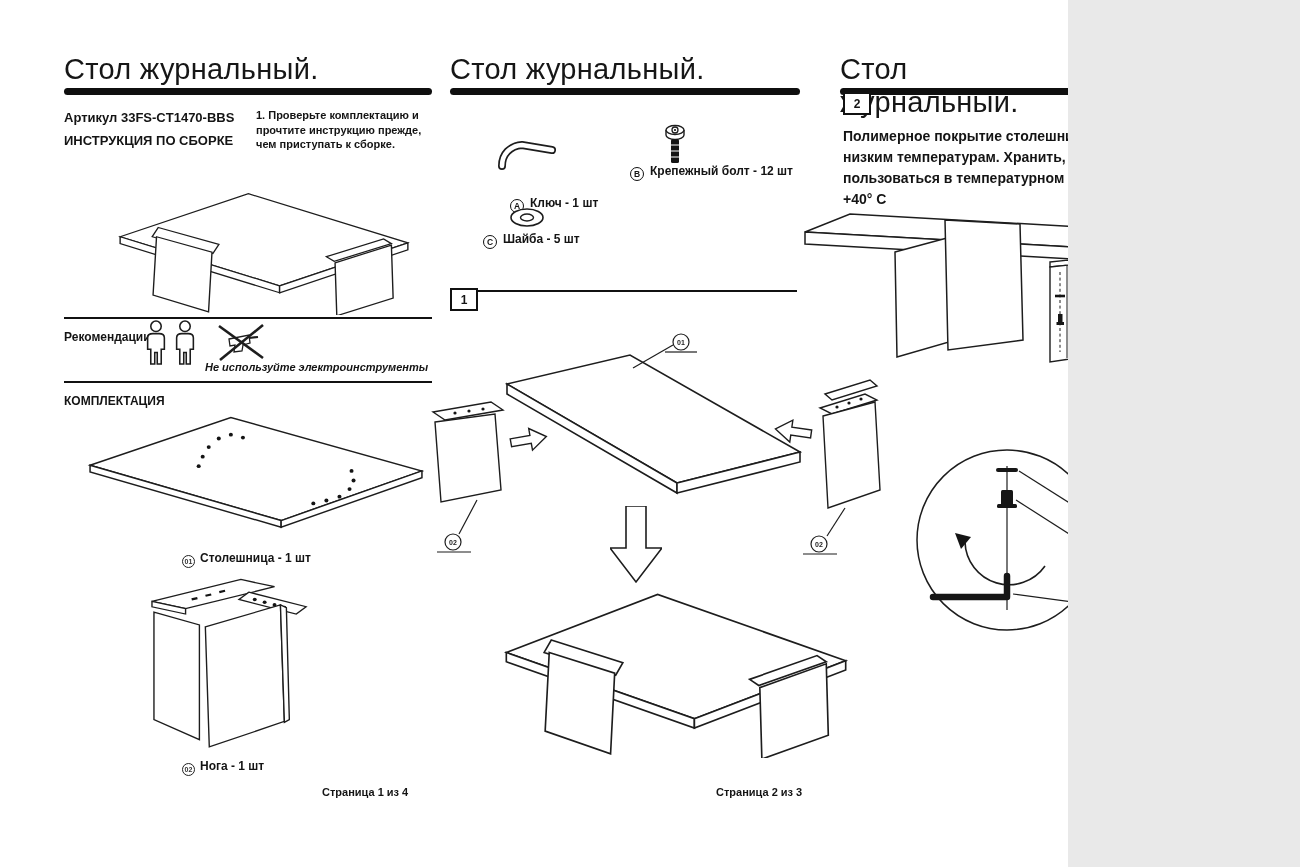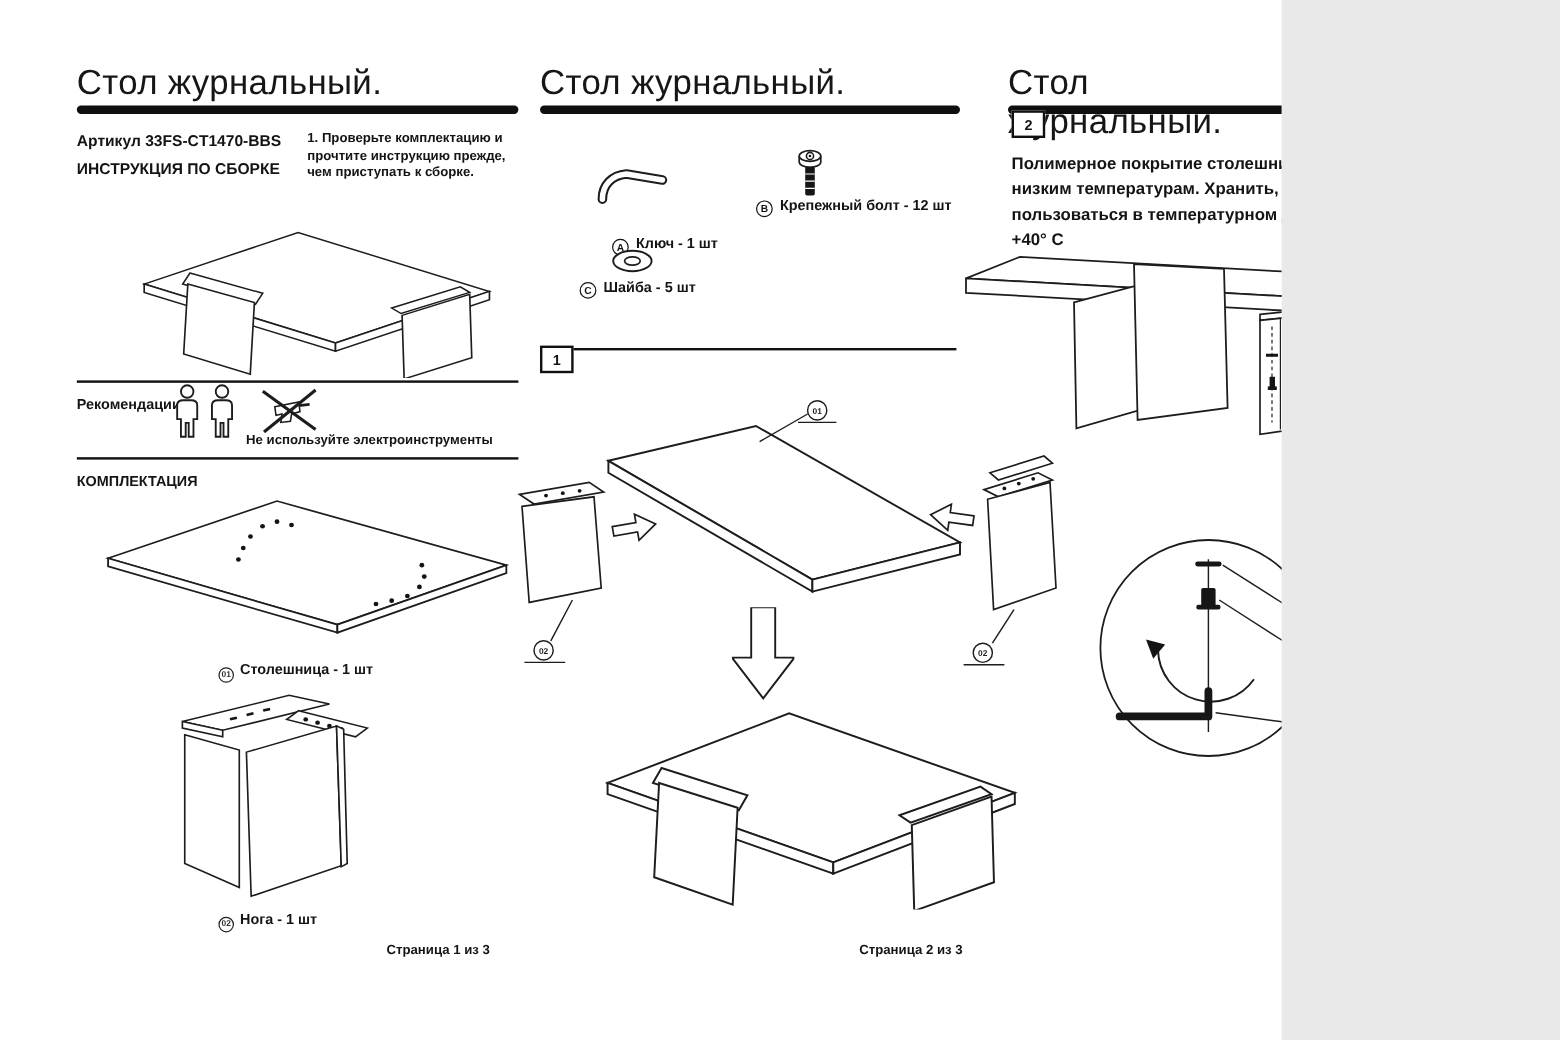--- a/index.html
+++ b/index.html
@@ -76,21 +76,21 @@
     <circle class="face" stroke-width="1.5" cx="12" cy="6" r="5"></circle>
     <path class="face" stroke-width="1.5" d="M4,17 Q4,13 9,13 L15,13 Q20,13 20,17 L20,28 L17,28 L17,42 L13.2,42 L13.2,31 L10.8,31 L10.8,42 L7,42 L7,28 L4,28 Z"></path>
   </svg>
 
   <svg class="abs" style="left:214px; top:323px;" width="54" height="40" viewBox="0 0 52 40">
     <path class="face" stroke-width="1.3" d="M14,16 L34,12 L35,20 L28,22 L27,28 L19,29 L20,22 L15,23 Z"></path>
     <line class="ln" stroke-width="2.2" x1="34" y1="15" x2="43" y2="14"></line>
     <line class="ln" stroke-width="2.6" x1="4" y1="3" x2="48" y2="35"></line>
     <line class="ln" stroke-width="2.6" x1="48" y1="2" x2="5" y2="37"></line>
   </svg>
-  <div class="abs b11" style="left:205px; top:361px;">Не используйте электроинструменты</div>
+  <div class="abs b11" style="left:205px; top:361px;font-style:italic;">Не используйте электроинструменты</div>
 
   <div class="abs rule" style="left:64px; top:381px; width:368px;"></div>
 
   <div class="abs b12" style="left:64px; top:394px;">КОМПЛЕКТАЦИЯ</div>
 
   <svg class="abs" style="left:80px; top:408px;" width="352" height="124" viewBox="0 0 350 130" preserveAspectRatio="none">
     <polygon class="face" stroke-width="1.5" points="10,60 150,10 340,66 200,118"></polygon>
     <polygon class="face" stroke-width="1.5" points="10,60 200,118 200,125 10,67"></polygon>
     <polygon class="face" stroke-width="1.5" points="200,118 340,66 340,73 200,125"></polygon>
     <g fill="#141414">
@@ -128,21 +128,21 @@
     </g>
     <polygon class="face" stroke-width="1.4" points="4,42 50,56 50,182 4,160"></polygon>
     <polygon class="face" stroke-width="1.4" points="56,58 132,34 136,162 60,190"></polygon>
     <polygon class="face" stroke-width="1.4" points="132,34 138,37 141,160 136,163"></polygon>
   </svg>
 
   <div class="abs part-row" style="left:182px; top:759px;">
     <span class="marker-circle">02</span><span>Нога - 1 шт</span>
   </div>
 
-  <div class="abs footer" style="left:322px; top:786px;">Страница 1 из 3</div>
+  <div class="abs footer" style="left:322px; top:786px;">Страница 1 из 4</div>
 
   <div class="abs title" style="left:450px; top:53px;">Стол журнальный.</div>
   <div class="abs title-bar" style="left:450px; top:88px; width:350px;"></div>
 
   <svg class="abs" style="left:494px; top:132px;" width="64" height="40" viewBox="0 0 64 40">
     <path d="M8,34 C8,22 16,14 28,13 L58,18" stroke="#1d1d1d" stroke-width="8" fill="none" stroke-linecap="round" stroke-linejoin="round"></path>
     <path d="M8,34 C8,22 16,14 28,13 L58,18" stroke="#ffffff" stroke-width="4.6" fill="none" stroke-linecap="round" stroke-linejoin="round"></path>
   </svg>
   <div class="abs hw-label" style="left:510px; top:164px;margin-top:32px;">
     <span class="letter-circle">А</span><span>Ключ - 1 шт</span>

